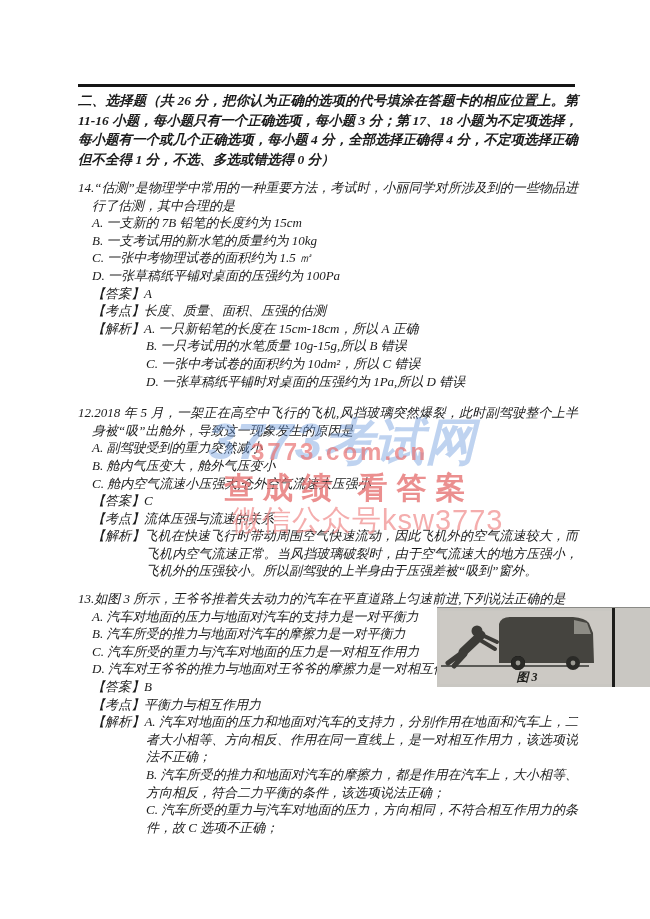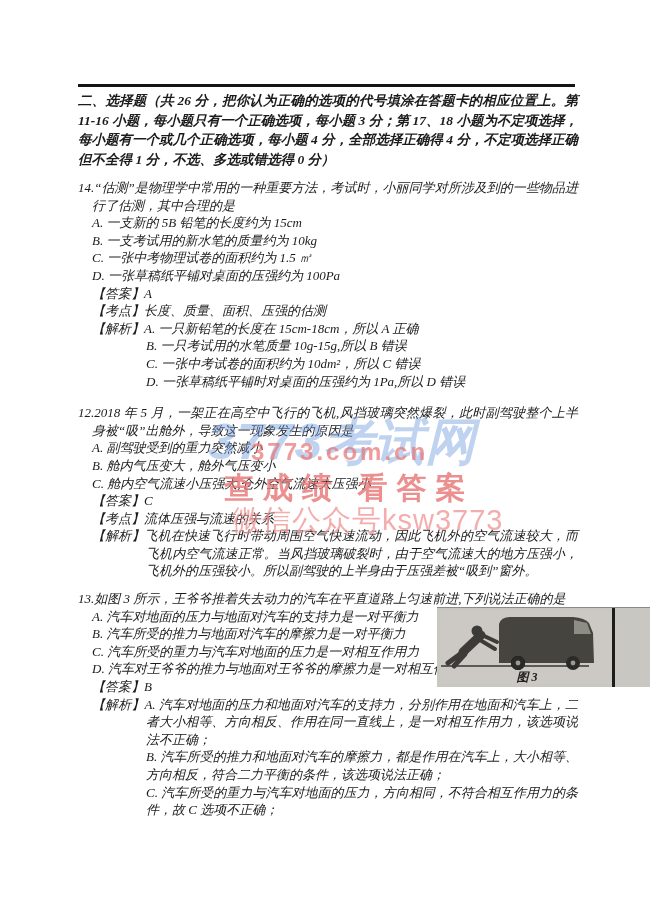--- a/index.html
+++ b/index.html
@@ -54,21 +54,21 @@
 <div class="wm wm-slogan">查成绩 看答案</div>
 <div class="wm wm-wechat">微信公众号ksw3773</div>
 
 <div class="content">
   <div class="topline"></div>
 
   <div class="hdr">二、选择题（共 26 分，把你认为正确的选项的代号填涂在答题卡的相应位置上。第 11-16 小题，每小题只有一个正确选项，每小题 3 分；第 17、18 小题为不定项选择，每小题有一个或几个正确选项，每小题 4 分，全部选择正确得 4 分，不定项选择正确但不全得 1 分，不选、多选或错选得 0 分）</div>
 
   <div class="q">
     <div class="stem"><span class="label">14.</span><span>“估测”是物理学中常用的一种重要方法，考试时，小丽同学对所涉及到的一些物品进行了估测，其中合理的是</span></div>
-    <div class="opt">A. 一支新的 5B 铅笔的长度约为 15cm</div>
+    <div class="opt">A. 一支新的 7B 铅笔的长度约为 15cm</div>
     <div class="opt">B. 一支考试用的新水笔的质量约为 10kg</div>
     <div class="opt">C. 一张中考物理试卷的面积约为 1.5 ㎡</div>
     <div class="opt">D. 一张草稿纸平铺对桌面的压强约为 100Pa</div>
     <div class="meta"><span class="label">【答案】</span><span>A</span></div>
     <div class="meta"><span class="label">【考点】</span><span>长度、质量、面积、压强的估测</span></div>
     <div class="exp"><span class="label">【解析】</span><span>A. 一只新铅笔的长度在 15cm-18cm，所以 A 正确</span></div>
     <div class="exp-cont">B. 一只考试用的水笔质量 10g-15g,所以 B 错误</div>
     <div class="exp-cont">C. 一张中考试卷的面积约为 10dm²，所以 C 错误</div>
     <div class="exp-cont">D. 一张草稿纸平铺时对桌面的压强约为 1Pa,所以 D 错误</div>
   </div>
@@ -83,20 +83,21 @@
     <div class="exp"><span class="label">【解析】</span><span>飞机在快速飞行时带动周围空气快速流动，因此飞机外的空气流速较大，而飞机内空气流速正常。当风挡玻璃破裂时，由于空气流速大的地方压强小，飞机外的压强较小。所以副驾驶的上半身由于压强差被“吸到”窗外。</span></div>
   </div>
 
   <div class="q q13">
     <div class="stem"><span class="label">13.</span><span>如图 3 所示，王爷爷推着失去动力的汽车在平直道路上匀速前进,下列说法正确的是</span></div>
     <div class="opt">A. 汽车对地面的压力与地面对汽车的支持力是一对平衡力</div>
     <div class="opt">B. 汽车所受的推力与地面对汽车的摩擦力是一对平衡力</div>
     <div class="opt">C. 汽车所受的重力与汽车对地面的压力是一对相互作用力</div>
     <div class="opt">D. 汽车对王爷爷的推力与地面对王爷爷的摩擦力是一对相互作用力</div>
     <div class="meta"><span class="label">【答案】</span><span>B</span></div>
+    <div class="meta"><span class="label">【考点】</span><span>平衡力与相互作用力</span></div>
     <div class="exp"><span class="label">【解析】</span><span>A. 汽车对地面的压力和地面对汽车的支持力，分别作用在地面和汽车上，二者大小相等、方向相反、作用在同一直线上，是一对相互作用力，该选项说法不正确；</span></div>
     <div class="exp-cont">B. 汽车所受的推力和地面对汽车的摩擦力，都是作用在汽车上，大小相等、方向相反，符合二力平衡的条件，该选项说法正确；</div>
     <div class="exp-cont">C. 汽车所受的重力与汽车对地面的压力，方向相同，不符合相互作用力的条件，故 C 选项不正确；</div>
 
     <div class="figure">
       <svg viewBox="0 0 181 79" xmlns="http://www.w3.org/2000/svg">
         <rect x="0" y="0" width="181" height="79" fill="#c9c7c2"></rect>
         <rect x="3" y="3" width="172" height="73" fill="#ccc9c4"></rect>
 
         <line x1="4" y1="58" x2="152" y2="58" stroke="#5a5a56" stroke-width="2"></line>

